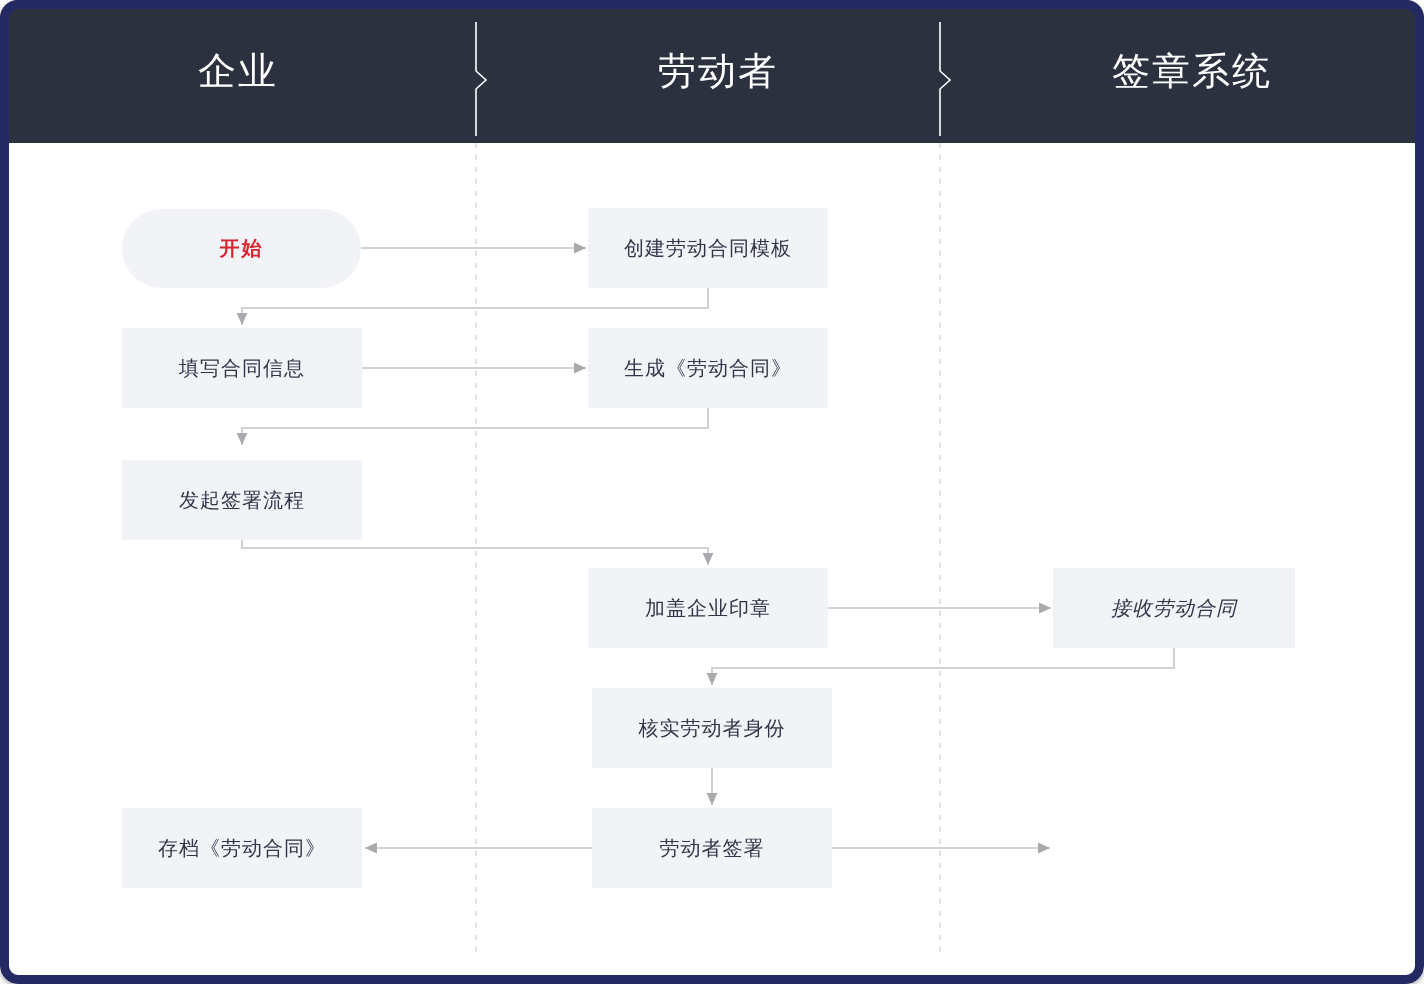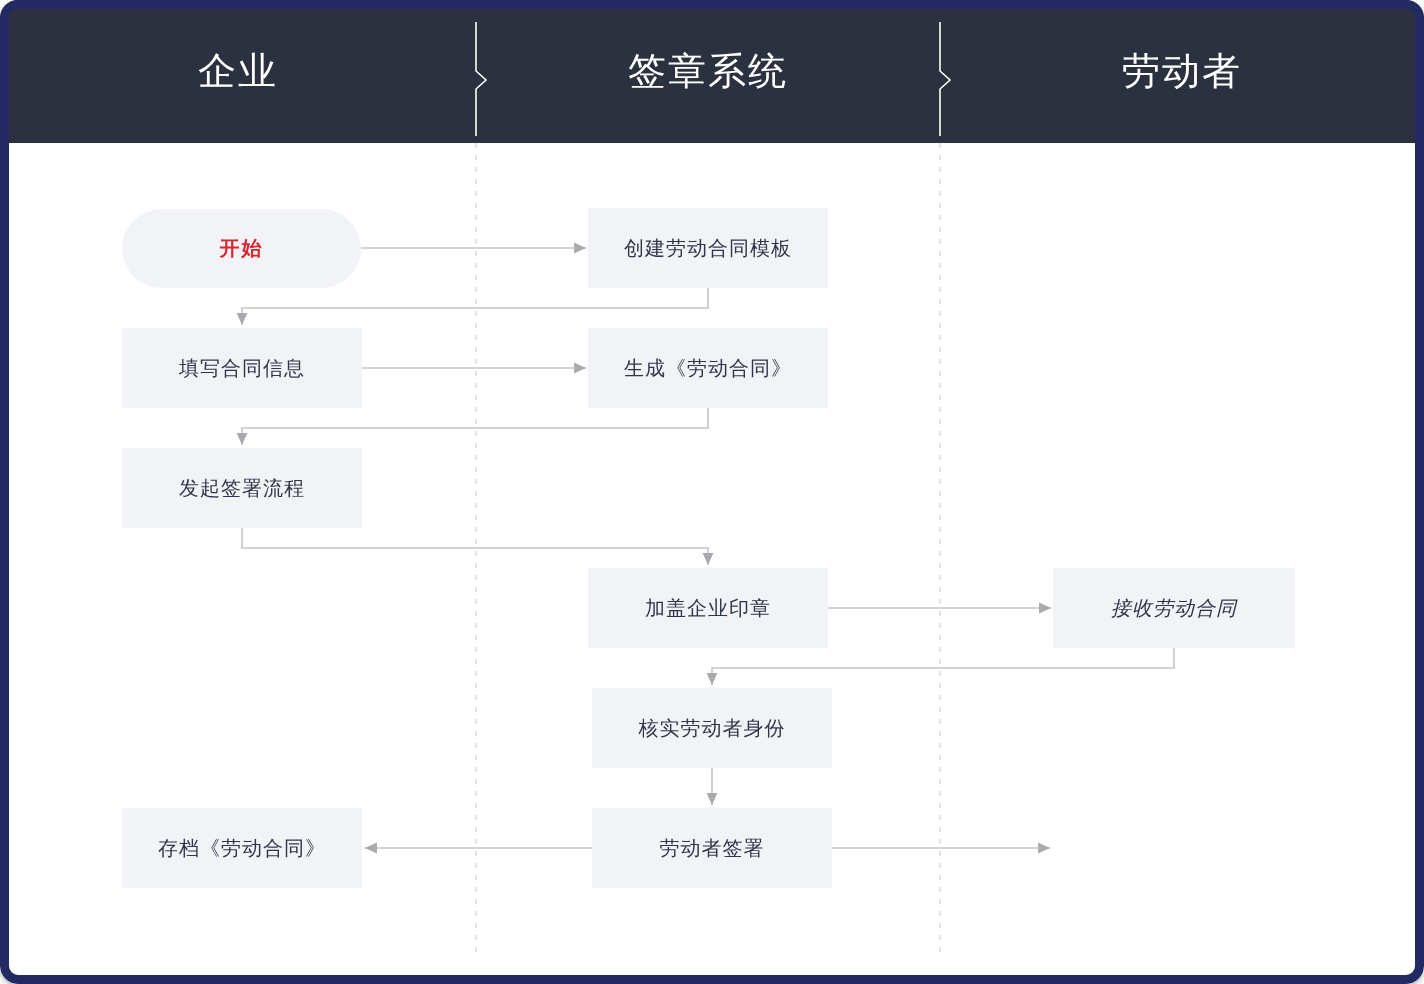--- a/index.html
+++ b/index.html
@@ -50,22 +50,22 @@
     border:9px solid var(--frame-border);border-radius:18px;pointer-events:none;
   }
 </style>
 </head>
 <body>
 
 <div class="stage">
 
   <div class="lane-header">
     <div class="lane-title l1">企业</div>
+    <div class="lane-title l3">劳动者</div>
     <div class="lane-title l2">签章系统</div>
-    <div class="lane-title l3">劳动者</div>
   </div>
 
   <svg class="wires" width="1424" height="984" viewBox="0 0 1424 984" fill="none">
     <defs>
       <marker id="ah" viewBox="0 0 12 12" refX="11" refY="6" markerUnits="userSpaceOnUse" markerWidth="13" markerHeight="13" orient="auto">
         <path d="M0 1 L11 6 L0 11 Z" fill="var(--arrowhead)"></path>
       </marker>
     </defs>
 
     <path d="M476 22 V71 L486 80 L476 89 V136" stroke="#ffffff" stroke-width="1.6"></path>
@@ -87,21 +87,21 @@
   </svg>
 
   <div class="node start" style="left:122px;top:209px;width:239px;height:79px;">开始</div>
 
   <div class="node" style="left:588px;top:208px;width:240px;height:80px;">创建劳动合同模板</div>
 
   <div class="node" style="left:122px;top:328px;width:240px;height:80px;">填写合同信息</div>
 
   <div class="node" style="left:588px;top:328px;width:240px;height:80px;">生成《劳动合同》</div>
 
-  <div class="node" style="left:122px;top:448px;width:240px;height:80px;font-family:Liberation Serif, serif;">发起签署流程</div>
+  <div class="node" style="left:122px;top:460px;width:240px;height:80px;font-family:Liberation Serif, serif;">发起签署流程</div>
 
   <div class="node" style="left:588px;top:568px;width:240px;height:80px;">加盖企业印章</div>
 
   <div class="node" style="left:1053px;top:568px;width:242px;height:80px;font-style:italic;">接收劳动合同</div>
 
   <div class="node" style="left:592px;top:688px;width:240px;height:80px;">核实劳动者身份</div>
 
   <div class="node" style="left:122px;top:808px;width:240px;height:80px;">存档《劳动合同》</div>
 
   <div class="node" style="left:592px;top:808px;width:240px;height:80px;">劳动者签署</div>

